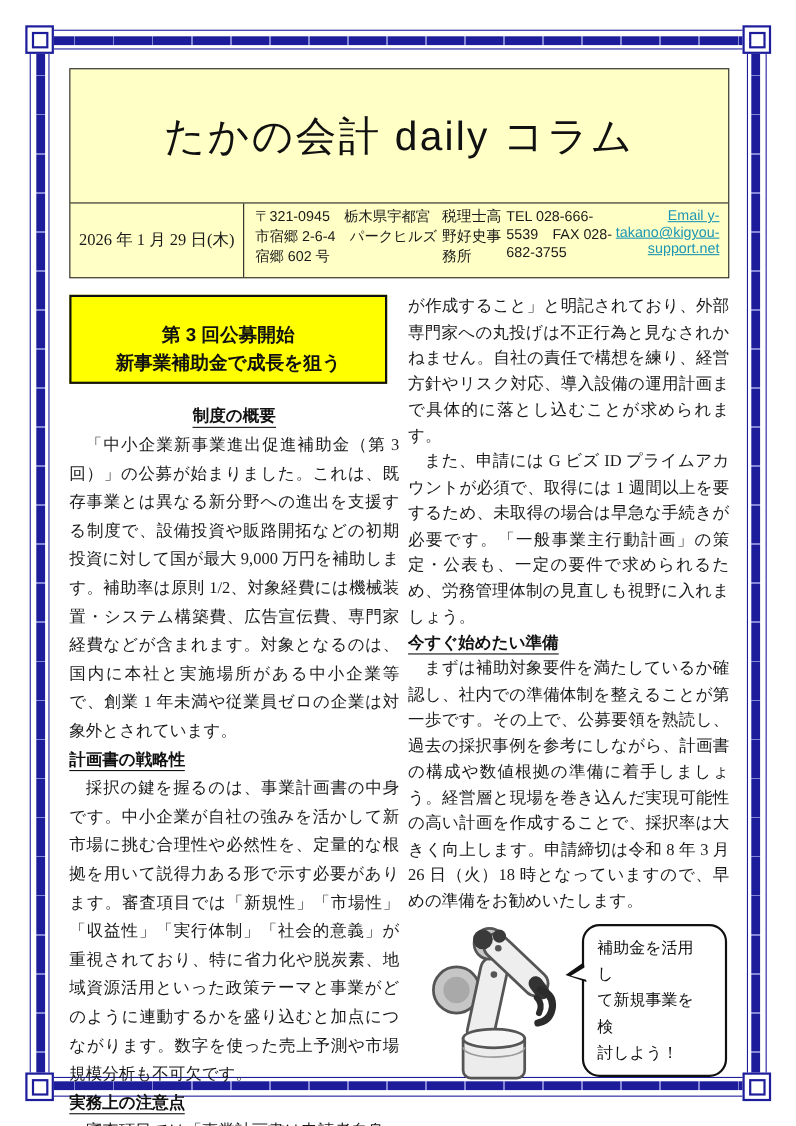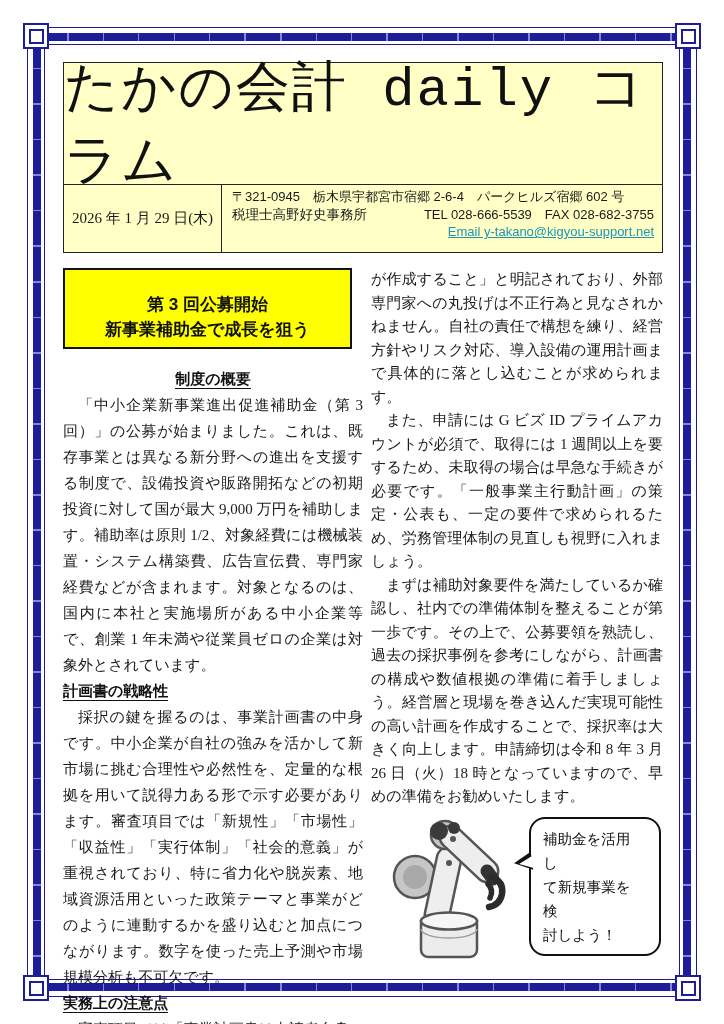--- a/index.html
+++ b/index.html
@@ -19,26 +19,26 @@
   .knot::after{content:"";position:absolute;inset:3.5px;border:2.5px solid #1d1d9c;}
   .knot-tl{left:23px;top:23px;} .knot-tr{right:23px;top:23px;}
   .knot-bl{left:23px;bottom:23px;} .knot-br{right:23px;bottom:23px;}
 
   
   .content{position:absolute;left:63px;top:62px;width:600px;}
 
   
   .masthead{border:1.5px solid #222;background:#ffffc6;}
   .masthead-title{height:121px;border-bottom:1.5px solid #222;display:flex;align-items:center;justify-content:center;
-      font-family:Liberation Mono, monospace;font-size:54px;letter-spacing:2px;color:#111;}
+      font-family:Liberation Sans, sans-serif;font-size:37px;letter-spacing:2px;color:#111;}
   .masthead-info{display:flex;height:67px;}
   .cell-date{width:157px;border-right:1.5px solid #222;display:flex;align-items:center;justify-content:center;
       font-size:15px;}
   .cell-contact{flex:1;padding:3px 8px 18px 10px;font-family:"Liberation Sans","DejaVu Sans",sans-serif;
-      font-size:13px;display:flex;flex-direction:column;justify-content:space-between;}
+      font-size:13px;display:flex;flex-direction:row;justify-content:space-between;}
   .office-row{display:flex;justify-content:space-between;align-items:baseline;}
   .office-row .name{font-size:13.5px;}
   .office-email{text-align:right;color:#1d96b4;text-decoration:underline;}
 
   
   .main{display:flex;gap:8px;margin-top:15px;}
   .col-left{width:300px;}
   .col-right{width:292px;}
 
   .headline{width:289px;box-sizing:border-box;border:2px solid #111;background:#ffff00;
@@ -112,20 +112,21 @@
         <p class="indent">「中小企業新事業進出促進補助金（第 3 回）」の公募が始まりました。これは、既存事業とは異なる新分野への進出を支援する制度で、設備投資や販路開拓などの初期投資に対して国が最大 9,000 万円を補助します。補助率は原則 1/2、対象経費には機械装置・システム構築費、広告宣伝費、専門家経費などが含まれます。対象となるのは、国内に本社と実施場所がある中小企業等で、創業 1 年未満や従業員ゼロの企業は対象外とされています。</p>
         <h3><span>計画書の戦略性</span></h3>
         <p class="indent">採択の鍵を握るのは、事業計画書の中身です。中小企業が自社の強みを活かして新市場に挑む合理性や必然性を、定量的な根拠を用いて説得力ある形で示す必要があります。審査項目では「新規性」「市場性」「収益性」「実行体制」「社会的意義」が重視されており、特に省力化や脱炭素、地域資源活用といった政策テーマと事業がどのように連動するかを盛り込むと加点につながります。数字を使った売上予測や市場規模分析も不可欠です。</p>
         <h3><span>実務上の注意点</span></h3>
         <p class="indent">審査項目では「事業計画書は申請者自身</p>
       </div>
 
       <div class="col col-right">
         <p>が作成すること」と明記されており、外部専門家への丸投げは不正行為と見なされかねません。自社の責任で構想を練り、経営方針やリスク対応、導入設備の運用計画まで具体的に落とし込むことが求められます。</p>
         <p class="indent">また、申請には G ビズ ID プライムアカウントが必須で、取得には 1 週間以上を要するため、未取得の場合は早急な手続きが必要です。「一般事業主行動計画」の策定・公表も、一定の要件で求められるため、労務管理体制の見直しも視野に入れましょう。</p>
+        <h3><span>今すぐ始めたい準備</span></h3>
         <p class="indent">まずは補助対象要件を満たしているか確認し、社内での準備体制を整えることが第一歩です。その上で、公募要領を熟読し、過去の採択事例を参考にしながら、計画書の構成や数値根拠の準備に着手しましょう。経営層と現場を巻き込んだ実現可能性の高い計画を作成することで、採択率は大きく向上します。申請締切は令和 8 年 3 月 26 日（火）18 時となっていますので、早めの準備をお勧めいたします。</p>
 
         <div class="figure">
 
           <svg class="robot" width="122" height="148" viewBox="0 0 122 148" aria-hidden="true">
 
             <circle cx="28" cy="58" r="21" fill="#c6c6c6" stroke="#555" stroke-width="2.5"></circle>
             <circle cx="28" cy="58" r="12" fill="#a9a9a9"></circle>
 
             <line x1="50" y1="96" x2="62" y2="40" stroke="#555" stroke-width="27" stroke-linecap="round"></line>

